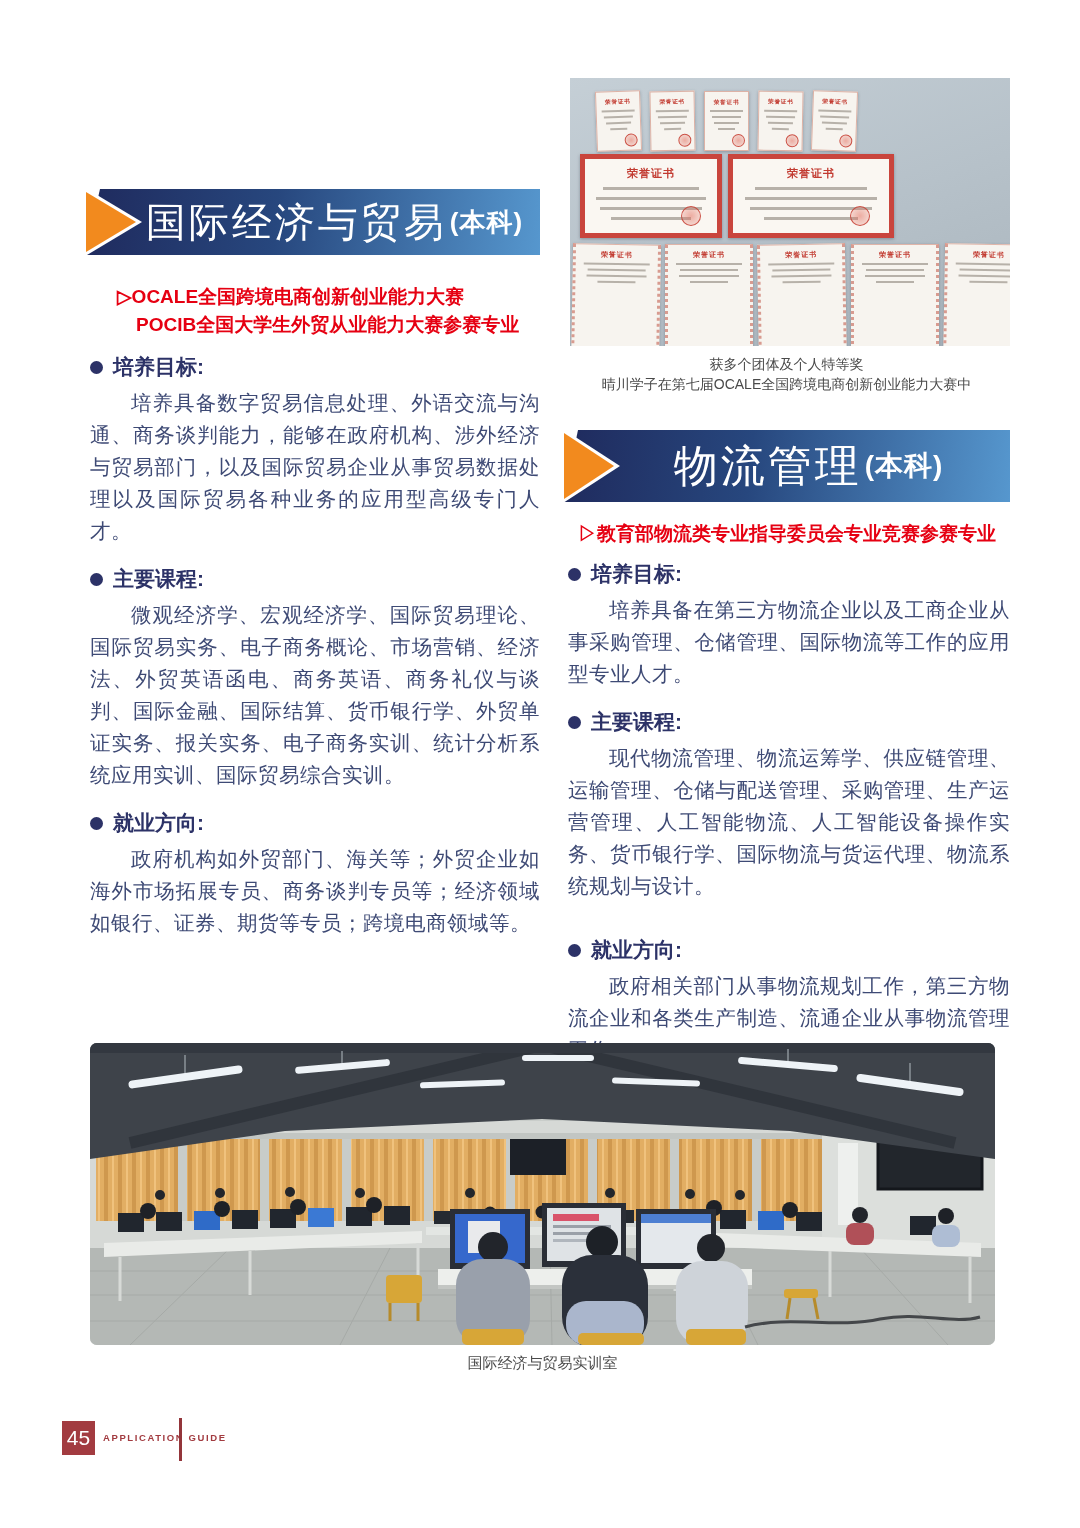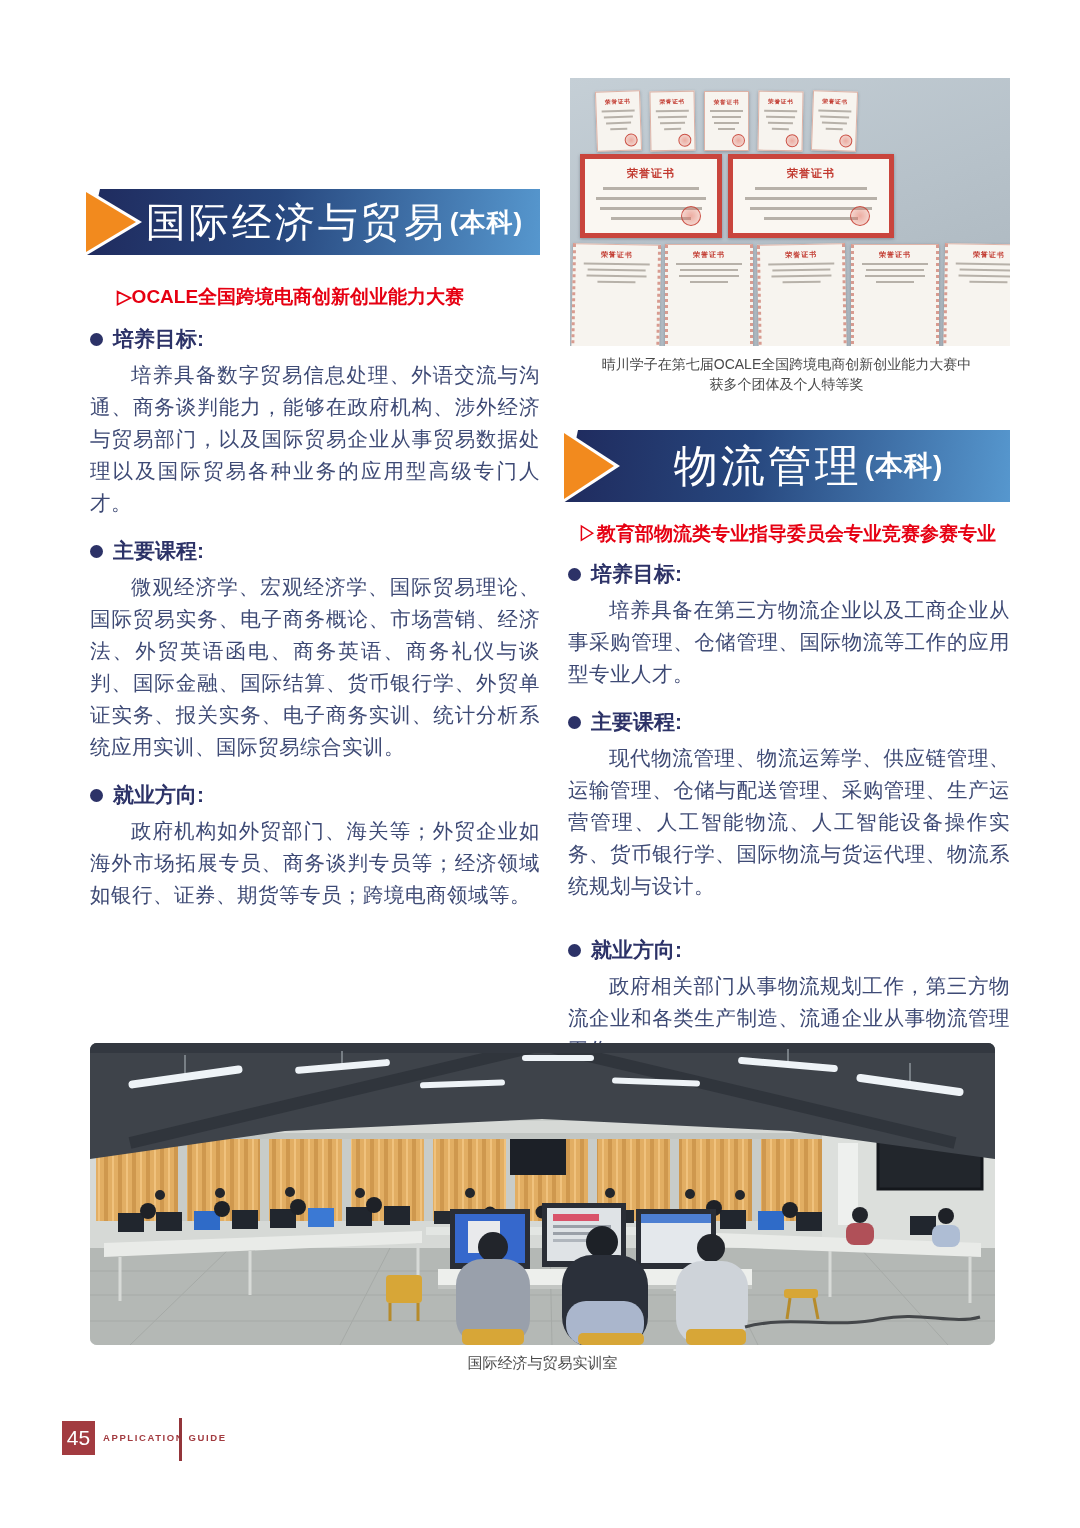--- a/index.html
+++ b/index.html
@@ -87,20 +87,21 @@
       <div class="arrow-w"></div>
       <div class="arrow-o"></div>
       <div class="banner-text">
         <span class="banner-title">国际经济与贸易</span>
         <span class="banner-degree">(本科)</span>
       </div>
     </div>
 
     <div class="comp">
       <div>▷OCALE全国跨境电商创新创业能力大赛</div>
+      <div class="l2">POCIB全国大学生外贸从业能力大赛参赛专业</div>
     </div>
 
     <div class="sec first">
       <div class="sec-h">
         <span class="dot"></span>
         <span>培养目标:</span>
       </div>
       <div class="sec-b">培养具备数字贸易信息处理、外语交流与沟通、商务谈判能力，能够在政府机构、涉外经济与贸易部门，以及国际贸易企业从事贸易数据处理以及国际贸易各种业务的应用型高级专门人才。</div>
     </div>
 
@@ -210,22 +211,22 @@
         </div>
         <div class="cert cert-lg" style="left: 374px; top: 166px; width: 88px; height: 126px; transform: rotate(1deg);">
           <div class="cert-title">荣誉证书</div>
           <div class="cert-bar" style="width: 80%;"></div>
           <div class="cert-bar" style="width: 70%;"></div>
           <div class="cert-bar" style="width: 74%;"></div>
           <div class="cert-bar" style="width: 46%;"></div>
         </div>
       </div>
     <div class="photo-caption">
+      <div>获多个团体及个人特等奖</div>
       <div>晴川学子在第七届OCALE全国跨境电商创新创业能力大赛中</div>
-      <div>获多个团体及个人特等奖</div>
     </div>
 
     <div class="banner-wrap tall banner-offset">
       <div class="banner-bg"></div>
       <div class="arrow-w"></div>
       <div class="arrow-o"></div>
       <div class="banner-text">
         <span class="banner-title">物流管理</span>
         <span class="banner-degree">(本科)</span>
       </div>

